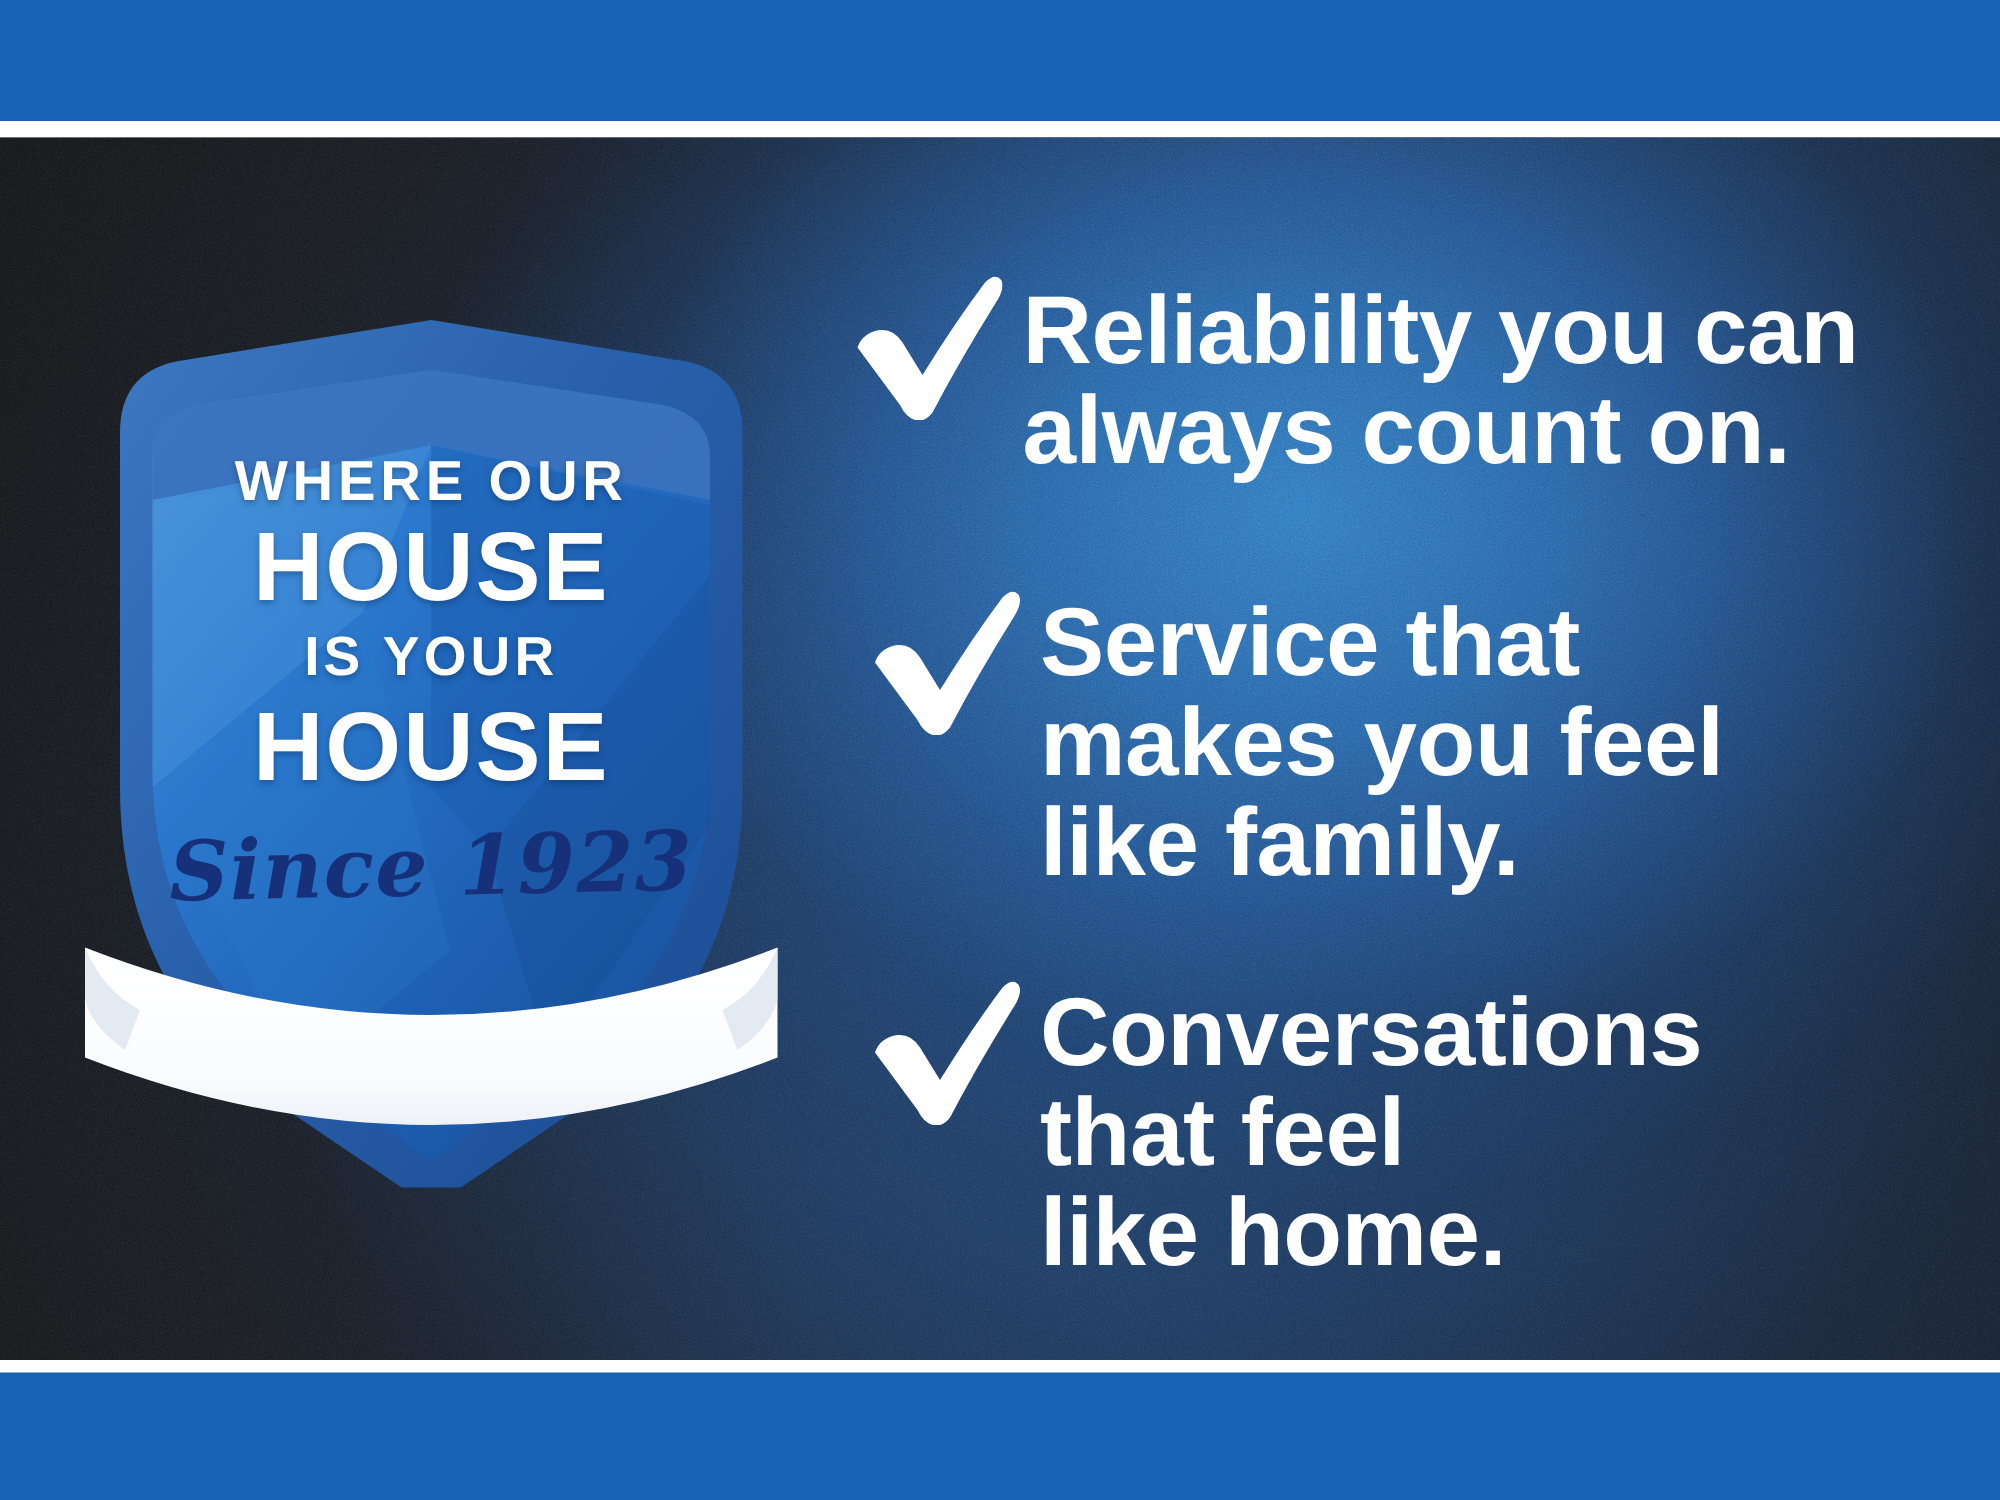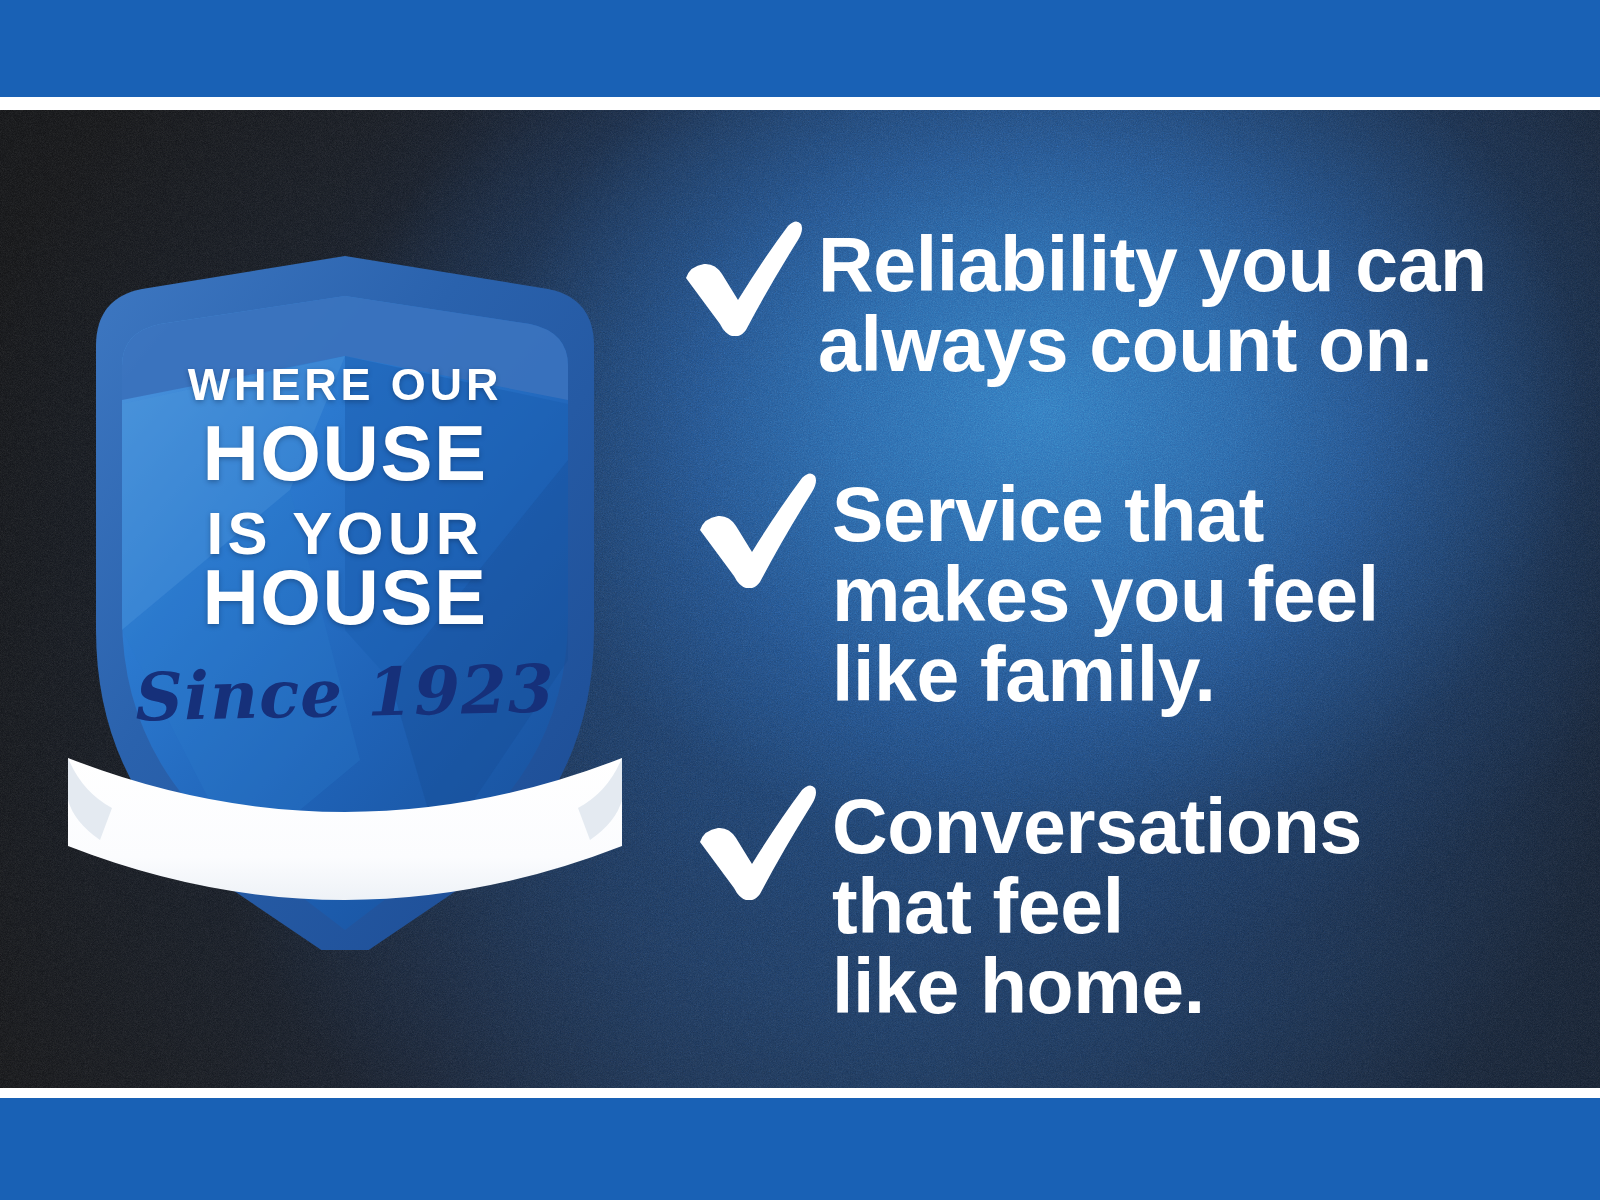--- a/index.html
+++ b/index.html
@@ -114,21 +114,21 @@
     color: #ffffff;
     font-weight: 700;
     letter-spacing: 0.055em;
     line-height: 1;
     text-transform: uppercase;
     font-family: "Liberation Sans", sans-serif;
     text-shadow: 0 2px 5px rgba(8,30,60,0.35);
   }
   .sc-where { top: 202px;  font-size: 45px; letter-spacing: 0.085em; }
   .sc-h1    { top: 254px;  font-size: 78px; letter-spacing: 0.02em; font-weight: 700; }
-  .sc-isyour{ top: 344px;  font-size: 60px; letter-spacing: 0.075em; }
+  .sc-isyour{ top: 344px;  font-size: 44px; letter-spacing: 0.075em; }
   .sc-h2    { top: 398px;  font-size: 78px; letter-spacing: 0.02em; font-weight: 700; }
 
   .sc-since {
     position: absolute;
     top: 500px;
     width: 100%;
     text-align: center;
     color: #16307a;
     font-family: "DejaVu Serif", serif;
     font-style: italic;

